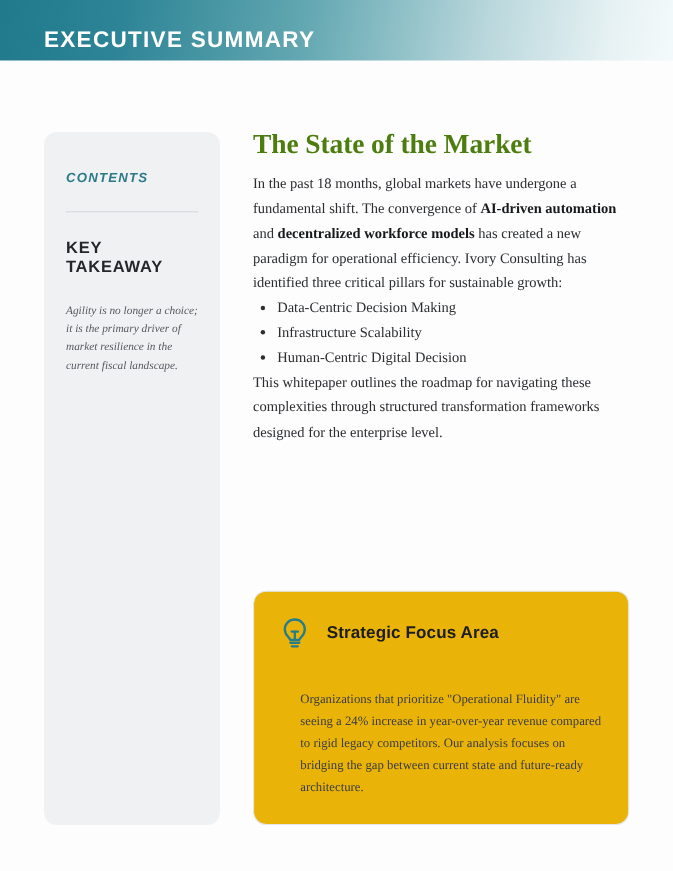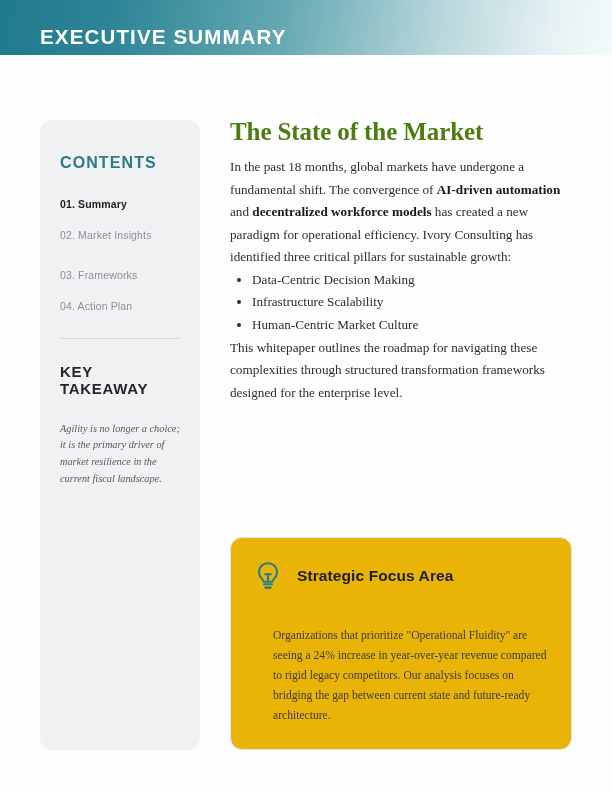--- a/index.html
+++ b/index.html
@@ -41,25 +41,26 @@
     left: 40px;
     top: 120px;
     width: 160px;
     height: 630px;
     background: #f0f1f3;
     border-radius: 12px;
     box-sizing: border-box;
     padding: 28px 20px 0 20px;
   }
   .contents-heading {
-    font-size: 16px;
+    font-size: 12px;
     font-weight: bold;
     letter-spacing: 1.1px;
     color: #2c7a88;
     margin: 6px 0 0 0;
+    font-style: italic;
   }
   .toc {
     margin-top: 26px;
   }
   .toc-item {
     font-size: 10.5px;
     color: #8b8f96;
     letter-spacing: 0.15px;
     margin-bottom: 17px;
     line-height: 1.3;
@@ -175,42 +176,36 @@
 </head>
 <body>
 
 <div class="header">
   <div class="header-title">EXECUTIVE SUMMARY</div>
 </div>
 
 <div class="sidebar">
   <div class="contents-heading">CONTENTS</div>
 
-  <div class="toc">
-    <div class="toc-item active">01. Summary</div>
-    <div class="toc-item">02. Market Insights</div>
-    <div class="toc-item gap">03. Frameworks</div>
-    <div class="toc-item">04. Action Plan</div>
-  </div>
 
   <div class="divider"></div>
 
   <div class="takeaway-heading">KEY TAKEAWAY</div>
   <div class="takeaway-body">Agility is no longer a choice; it is the primary driver of market resilience in the current fiscal landscape.</div>
 </div>
 
 <div class="main">
   <h1 class="main-title">The State of the Market</h1>
 
   <p class="main-body"><span>In the past 18 months, global markets have undergone a fundamental shift. The convergence of </span><b>AI-driven automation</b><span> and </span><b>decentralized workforce models</b><span> has created a new paradigm for operational efficiency. Ivory Consulting has identified three critical pillars for sustainable growth:</span></p>
 
   <ul class="pillars">
     <li>Data-Centric Decision Making</li>
     <li>Infrastructure Scalability</li>
-    <li>Human-Centric Market Culture</li>
+    <li>Human-Centric Digital Decision</li>
   </ul>
 
   <p class="main-body closing">This whitepaper outlines the roadmap for navigating these complexities through structured transformation frameworks designed for the enterprise level.</p>
 </div>
 
 <div class="callout">
   <div class="callout-head">
     <svg class="bulb-icon" viewBox="0 0 30 32">
       <path d="M15 3.2c-5.1 0-9.1 3.9-9.1 8.8 0 3.2 1.6 5.4 3.2 7.1 0.9 1 1.5 1.7 1.7 2.6h8.4c0.2-0.9 0.8-1.6 1.7-2.6 1.6-1.7 3.2-3.9 3.2-7.1 0-4.9-4-8.8-9.1-8.8z" fill="none" stroke="#257d8c" stroke-width="2.1" stroke-linejoin="round"></path>
       <line x1="15" y1="14.2" x2="15" y2="21.7" stroke="#257d8c" stroke-width="2.1" stroke-linecap="round"></line>

